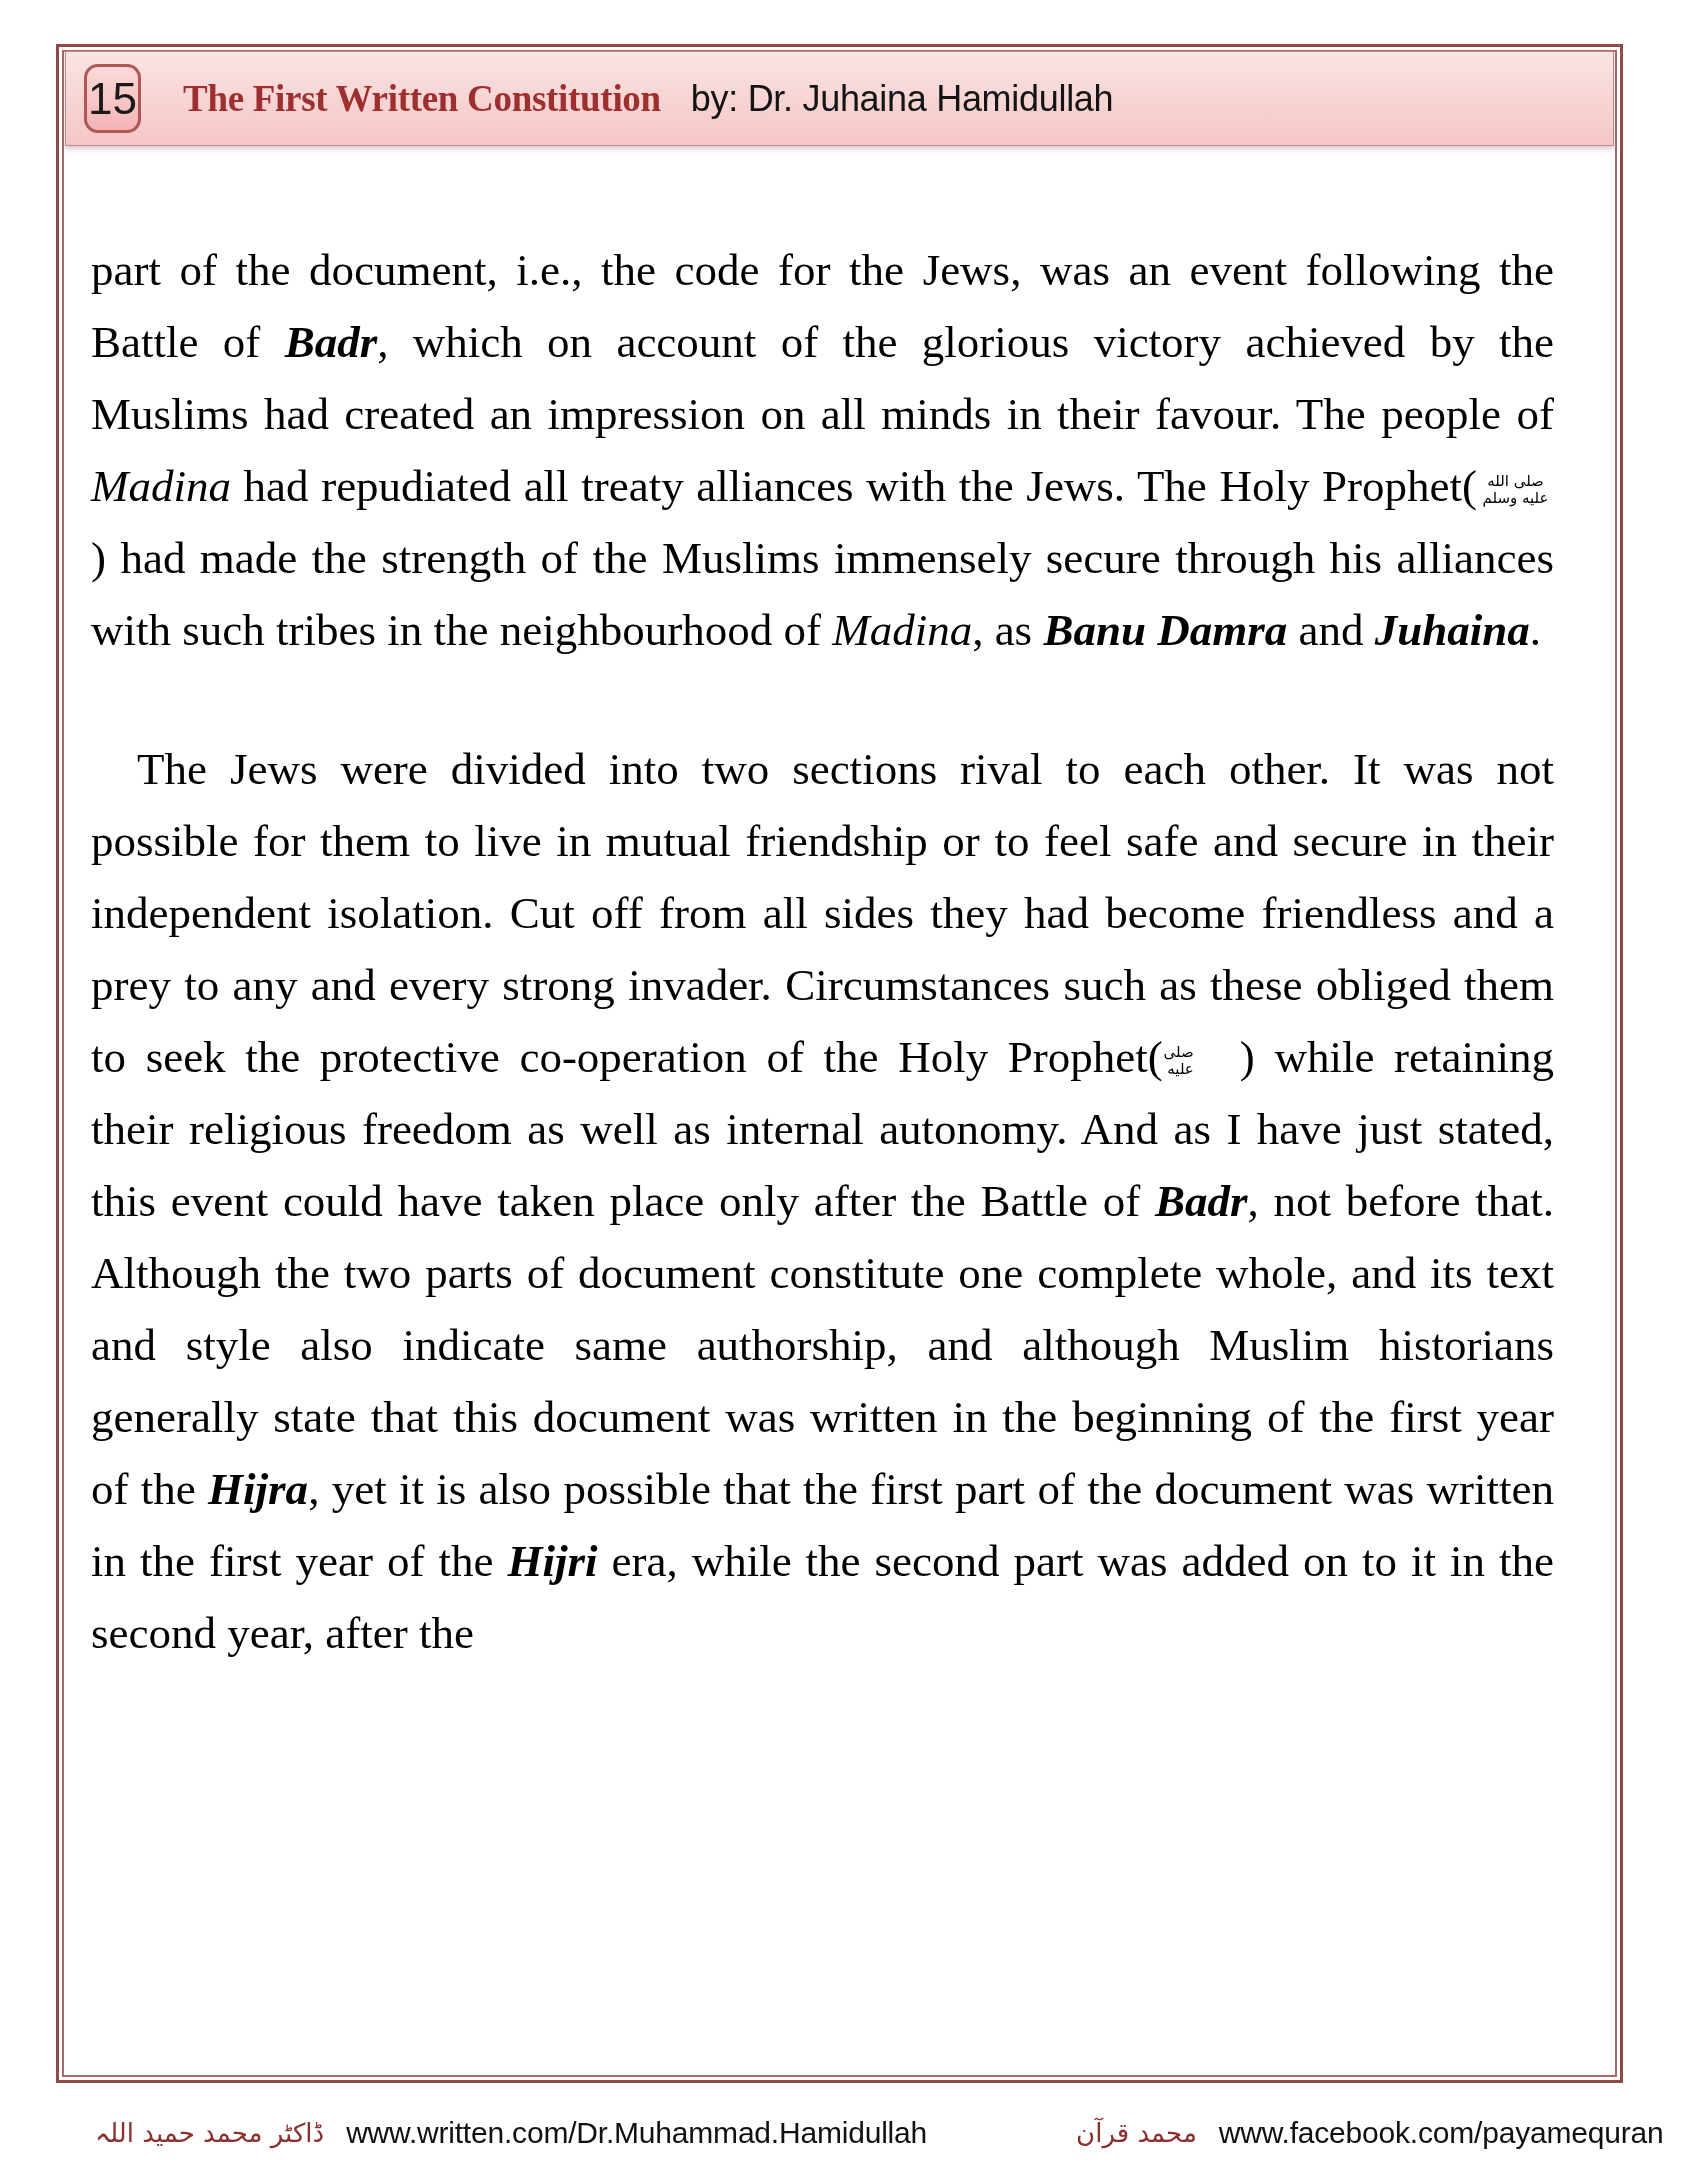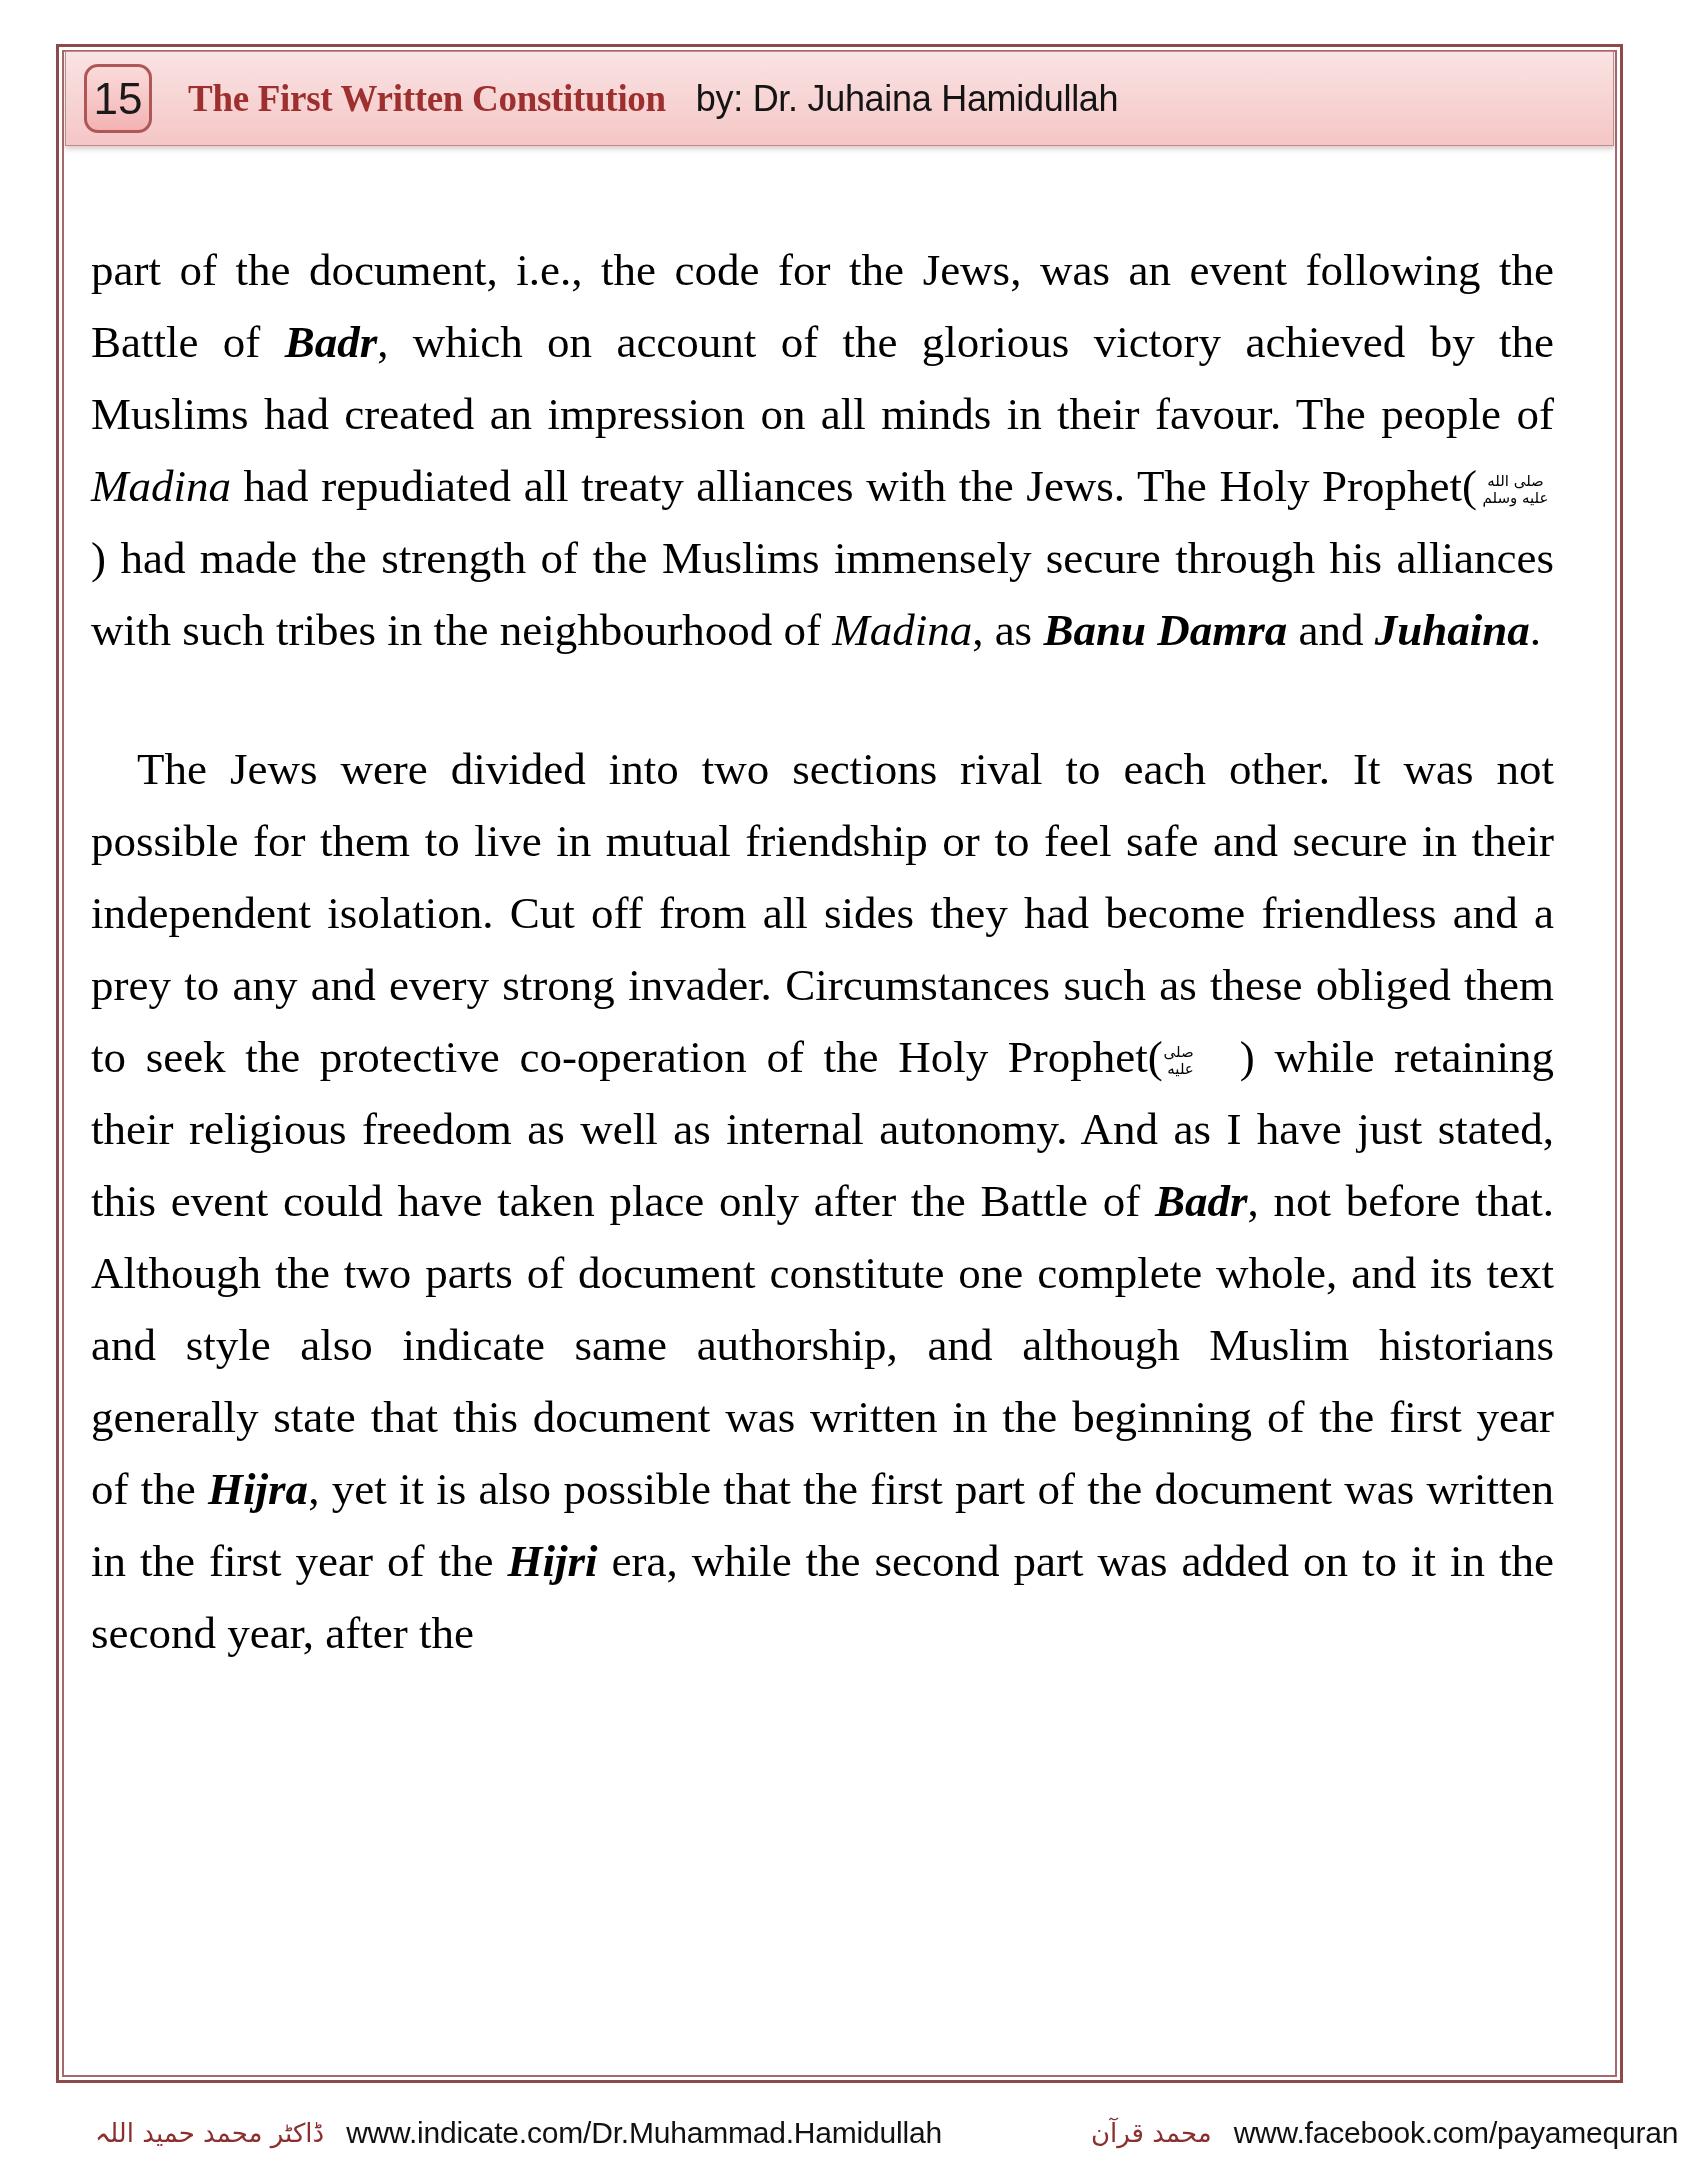--- a/index.html
+++ b/index.html
@@ -46,24 +46,24 @@
     background: linear-gradient(to bottom, #fae4e4 0%, #f8d9d9 35%, #f5c6c6 100%);
     border: 1px solid #c08b8b;
     box-sizing: border-box;
     box-shadow: 0 3px 5px rgba(120,70,70,0.28);
     display: flex;
     align-items: center;
     overflow: hidden;
   }
 
   .page-number-badge {
-    width: 68px;
+    width: 57px;
     height: 69px;
     margin-left: 18px;
-    margin-right: 20px;
+    margin-right: 26px;
     flex: none;
     border: 3px solid #b05656;
     border-radius: 14px;
     background: linear-gradient(to bottom, #fbdada 0%, #f7c5c5 55%, #f3b3b3 100%);
     display: flex;
     align-items: center;
     justify-content: center;
     font-family: "Liberation Sans", sans-serif;
     font-size: 44px;
     color: #1a1a1a;
@@ -179,20 +179,20 @@
 
   <p class="para p1"><span>part of the document, i.e., the code for the Jews, was an event following the Battle of </span><span class="bi">Badr</span><span>, which on account of the glorious victory achieved by the Muslims had created an impression on all minds in their favour. The people of </span><i>Madina</i><span> had repudiated all treaty alliances with the Jews. The Holy Prophet(</span><span class="honorific"><span>صلى الله</span><span>عليه وسلم</span></span><span>) had made the strength of the Muslims immensely secure through his alliances with such tribes in the neighbourhood of </span><i>Madina</i><span>, as </span><span class="bi">Banu Damra</span><span> and </span><span class="bi">Juhaina</span><span>.</span></p>
 
   <p class="para p2"><span>The Jews were divided into two sections rival to each other. It was not possible for them to live in mutual friendship or to feel safe and secure in their independent isolation. Cut off from all sides they had become friendless and a prey to any and every strong invader. Circumstances such as these obliged them to seek the protective co-operation of the Holy Prophet(</span><span class="honorific"><span>صلى الله</span><span>عليه وسلم</span></span><span>) while retaining their religious freedom as well as internal autonomy. And as I have just stated, this event could have taken place only after the Battle of </span><span class="bi">Badr</span><span>, not before that. Although the two parts of document constitute one complete whole, and its text and style also indicate same authorship, and although Muslim historians generally state that this document was written in the beginning of the first year of the </span><span class="bi">Hijra</span><span>, yet it is also possible that the first part of the document was written in the first year of the </span><span class="bi">Hijri</span><span> era, while the second part was added on to it in the second year, after the</span></p>
 
 </div>
 
 <div class="footer">
   <div class="footer-group left">
     <span class="footer-urdu">ڈاکٹر محمد حمید اللہ</span>
-    <span class="footer-url">www.indicate.com/Dr.Muhammad.Hamidullah</span>
+    <span class="footer-url">www.written.com/Dr.Muhammad.Hamidullah</span>
   </div>
   <div class="footer-group right">
     <span class="footer-urdu">محمد قرآن</span>
     <span class="footer-url">www.facebook.com/payamequran</span>
   </div>
 </div>
 
 
 </body></html>

